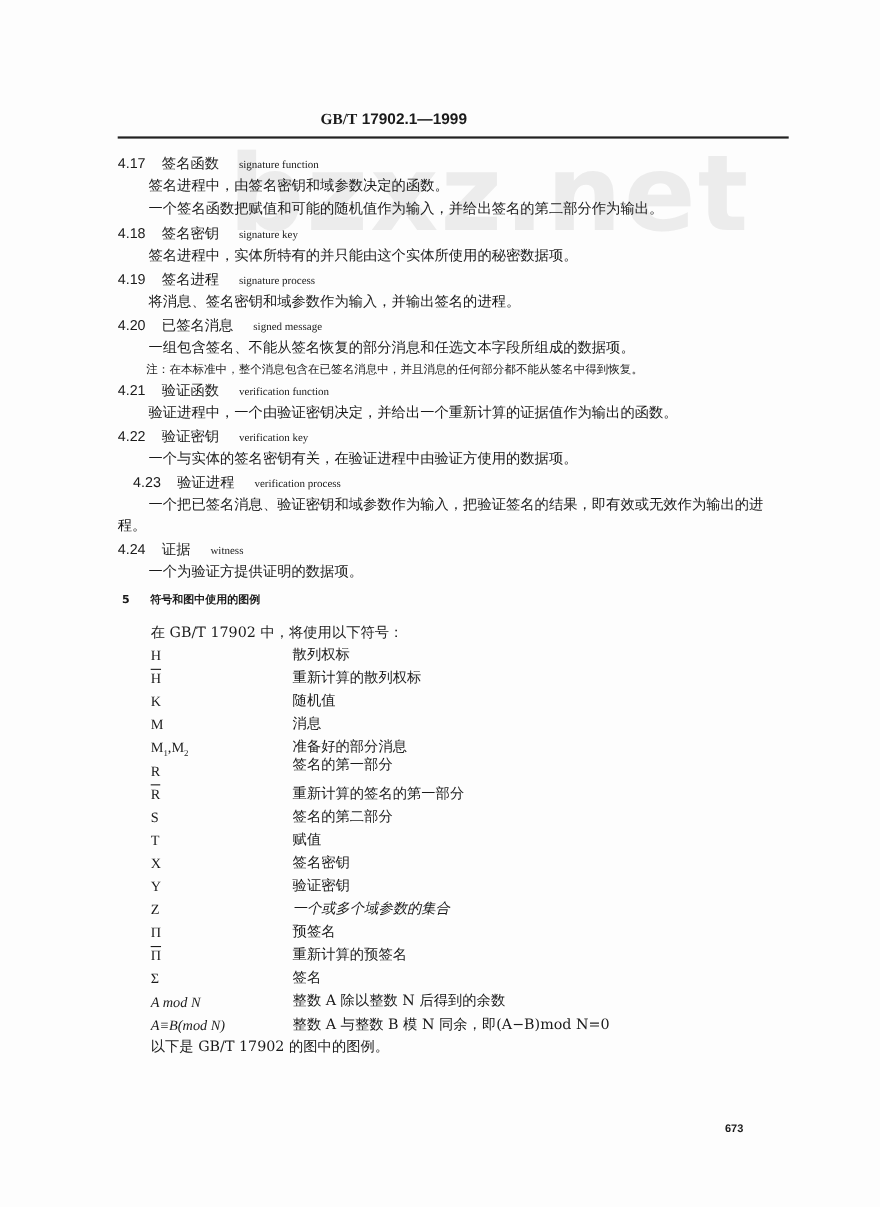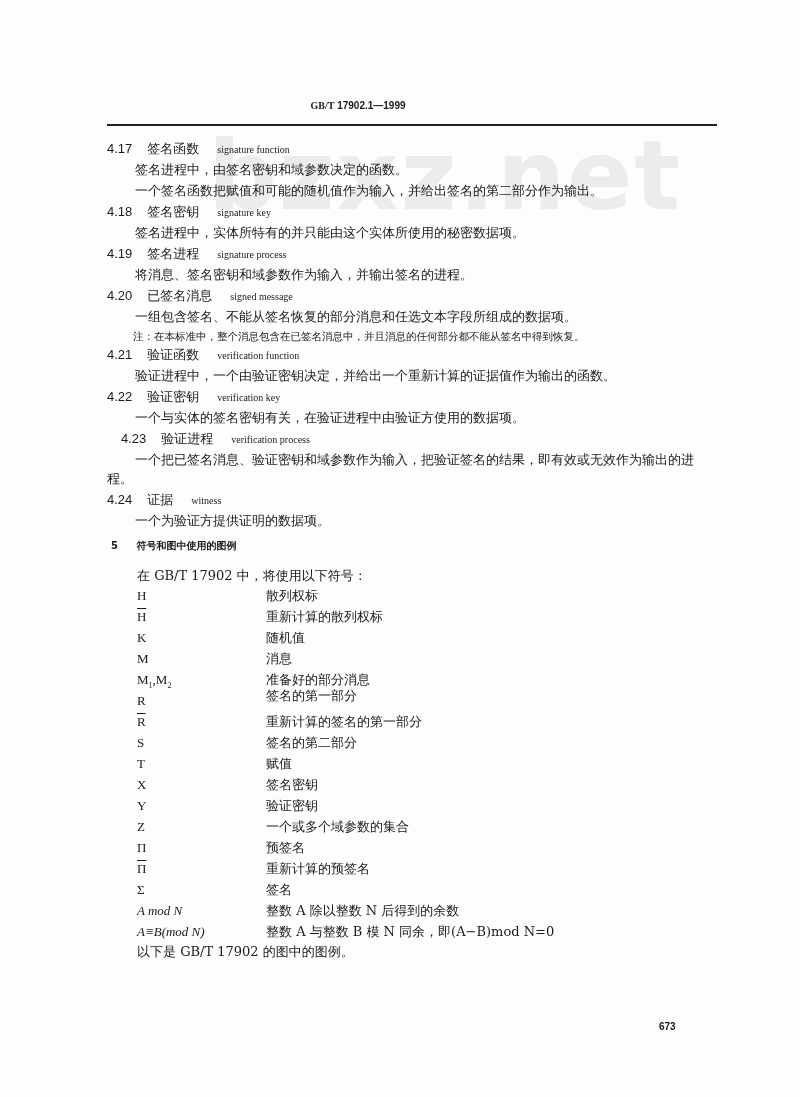--- a/index.html
+++ b/index.html
@@ -33,21 +33,21 @@
     line-height: 1;
     z-index: 0;
     user-select: none;
   }
   .header {
     position: absolute;
     left: 0;
     top: 100px;
     width: 716px;
     text-align: center;
-    font-size: 10px;
+    font-size: 14px;
     font-weight: bold;
     font-family: "Liberation Sans", "DejaVu Sans", sans-serif;
     letter-spacing: 0px;
     z-index: 1;
   }
   .header .gb { font-family: "Liberation Serif", serif; font-weight: bold; }
   .rule {
     position: absolute;
     left: 107px;
     top: 124px;
@@ -216,21 +216,21 @@
   <div class="sym" style="top:756px;">T</div>
   <div class="sym-desc" style="top:756px;">赋值</div>
 
   <div class="sym" style="top:777px;">X</div>
   <div class="sym-desc" style="top:777px;">签名密钥</div>
 
   <div class="sym" style="top:798px;">Y</div>
   <div class="sym-desc" style="top:798px;">验证密钥</div>
 
   <div class="sym" style="top:819px;">Z</div>
-  <div class="sym-desc" style="top:819px;">一个或多个域参数的集合</div>
+  <div class="sym-desc" style="top:819px;font-style:italic;">一个或多个域参数的集合</div>
 
   <div class="sym" style="top:840px;">Π</div>
   <div class="sym-desc" style="top:840px;">预签名</div>
 
   <div class="sym overline" style="top:861px;">Π</div>
   <div class="sym-desc" style="top:861px;">重新计算的预签名</div>
 
   <div class="sym" style="top:882px;">Σ</div>
   <div class="sym-desc" style="top:882px;">签名</div>
 

